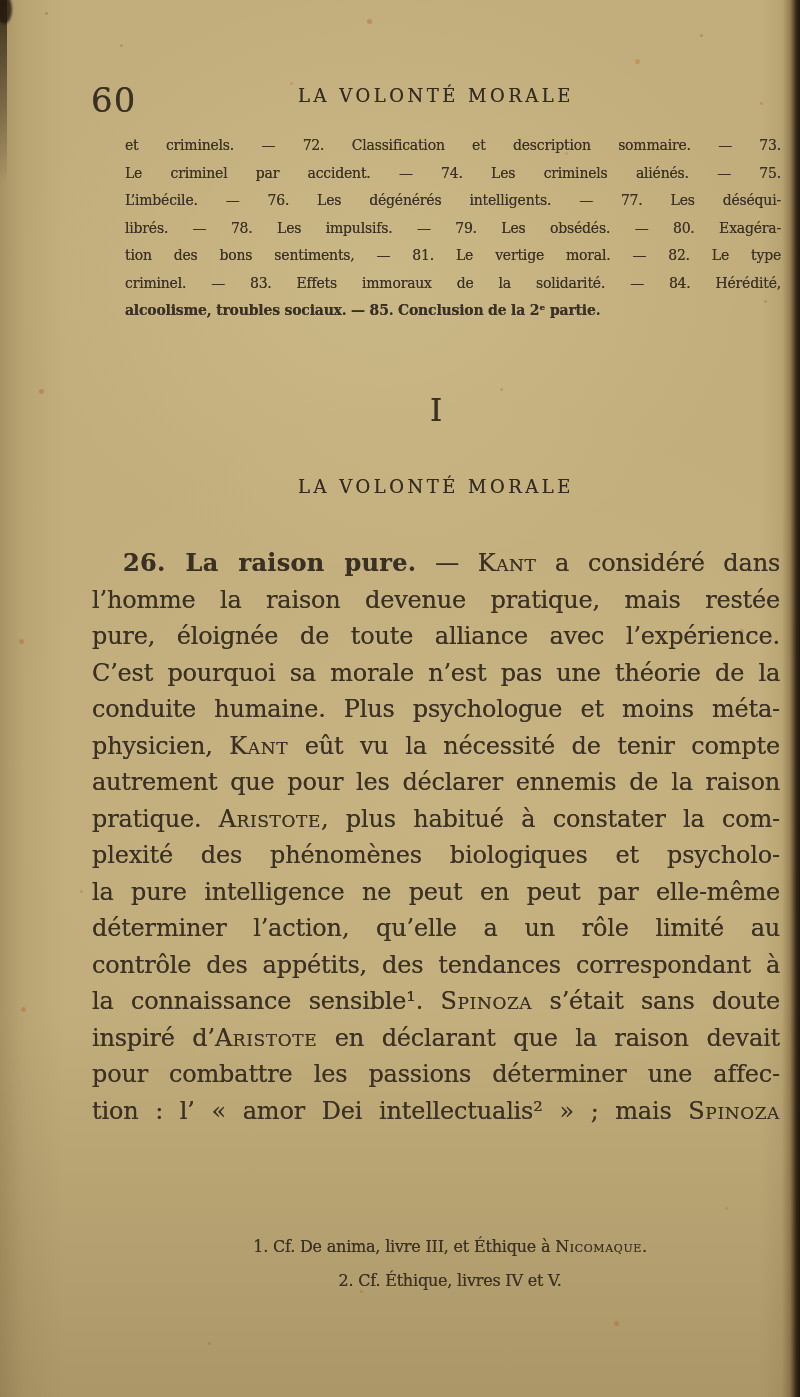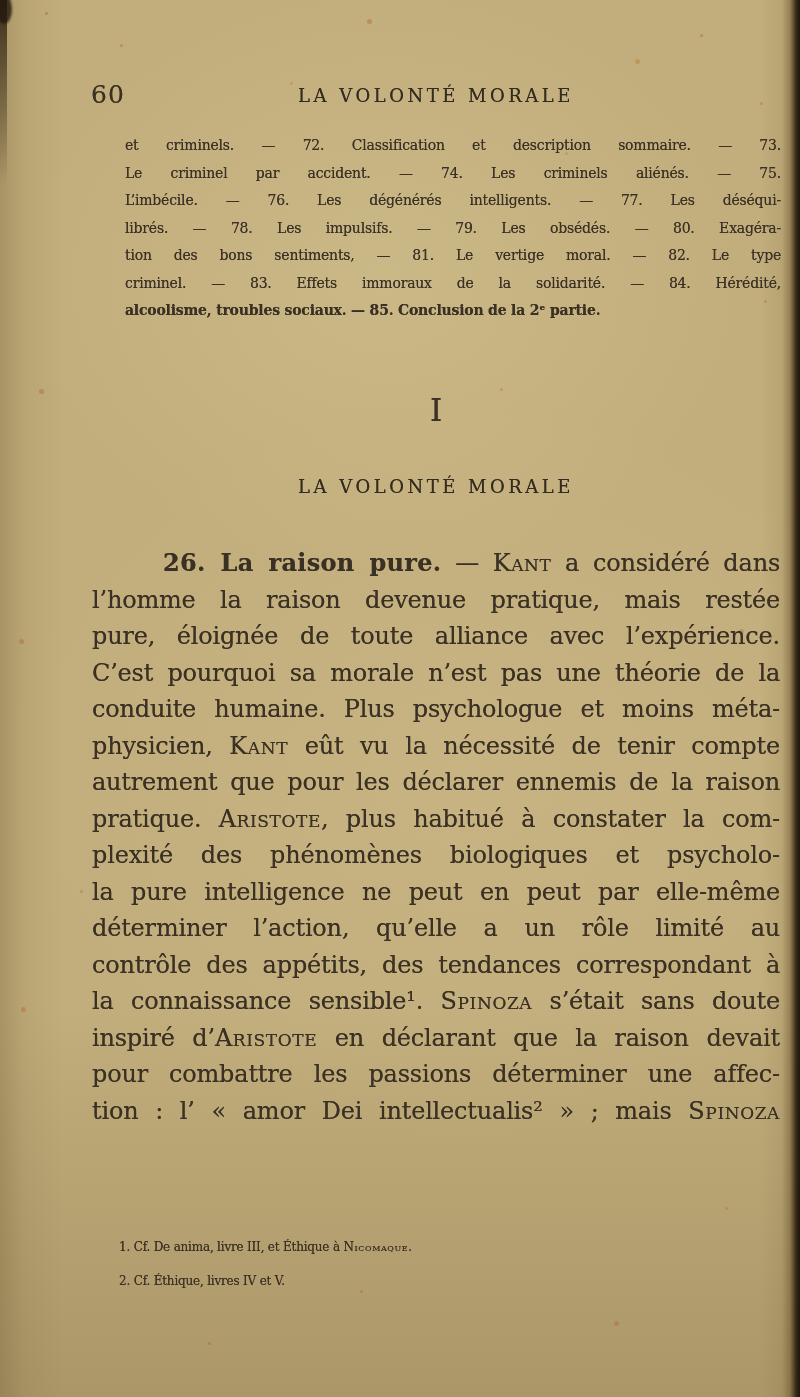--- a/index.html
+++ b/index.html
@@ -55,21 +55,21 @@
       570px 1310px 0 1px rgba(178,100,40,0.40),
       163px 1330px 0 0 rgba(178,100,40,0.45),
       680px 1195px 0 0 rgba(178,100,40,0.33),
       245px 70px 0 0 rgba(178,100,40,0.30),
       520px 140px 0 0 rgba(178,100,40,0.28);
   }
 
   
   .pagenum {
     position:absolute; left:91px; top:80px;
-    font-size:25px; letter-spacing:1px;
+    font-size:34px; letter-spacing:1px;
   }
   .running-title {
     position:absolute; left:92px; top:85px; width:688px;
     text-align:center; font-size:18px; letter-spacing:3.5px; color:#342b20;
   }
 
   
   .summary {
     position:absolute; left:125px; top:132px; width:656px;
     font-size:14px; line-height:27.5px; letter-spacing:-0.2px;
@@ -87,28 +87,28 @@
     text-align:center; font-size:18px; font-weight:normal; letter-spacing:3.5px; color:#342b20;
   }
 
   
   .body-text {
     position:absolute; left:92px; top:545px; width:688px;
     font-size:24px; line-height:36.5px; letter-spacing:-0.2px;
   }
   .bodyline { text-align:justify; text-align-last:justify; }
   .bodyline.indent { text-indent:31px; }
-  .lead { font-weight:bold; letter-spacing:0.3px;margin-left:40px; }
+  .lead { font-weight:bold; letter-spacing:0.3px; }
 
   .sc { font-variant:small-caps; letter-spacing:0.6px; }
 
   
   .footnotes {
     position:absolute; left:119px; top:1230px; width:662px;
-    font-size:12px; line-height:34px; letter-spacing:-0.2px;
+    font-size:16px; line-height:34px; letter-spacing:-0.2px;text-align:center;
   }
 </style>
 </head>
 <body>
 
 <div class="page">
 
   <div class="speckles"></div>
   <div class="edge-left-top"></div>
   <div class="corner-spot"></div>

